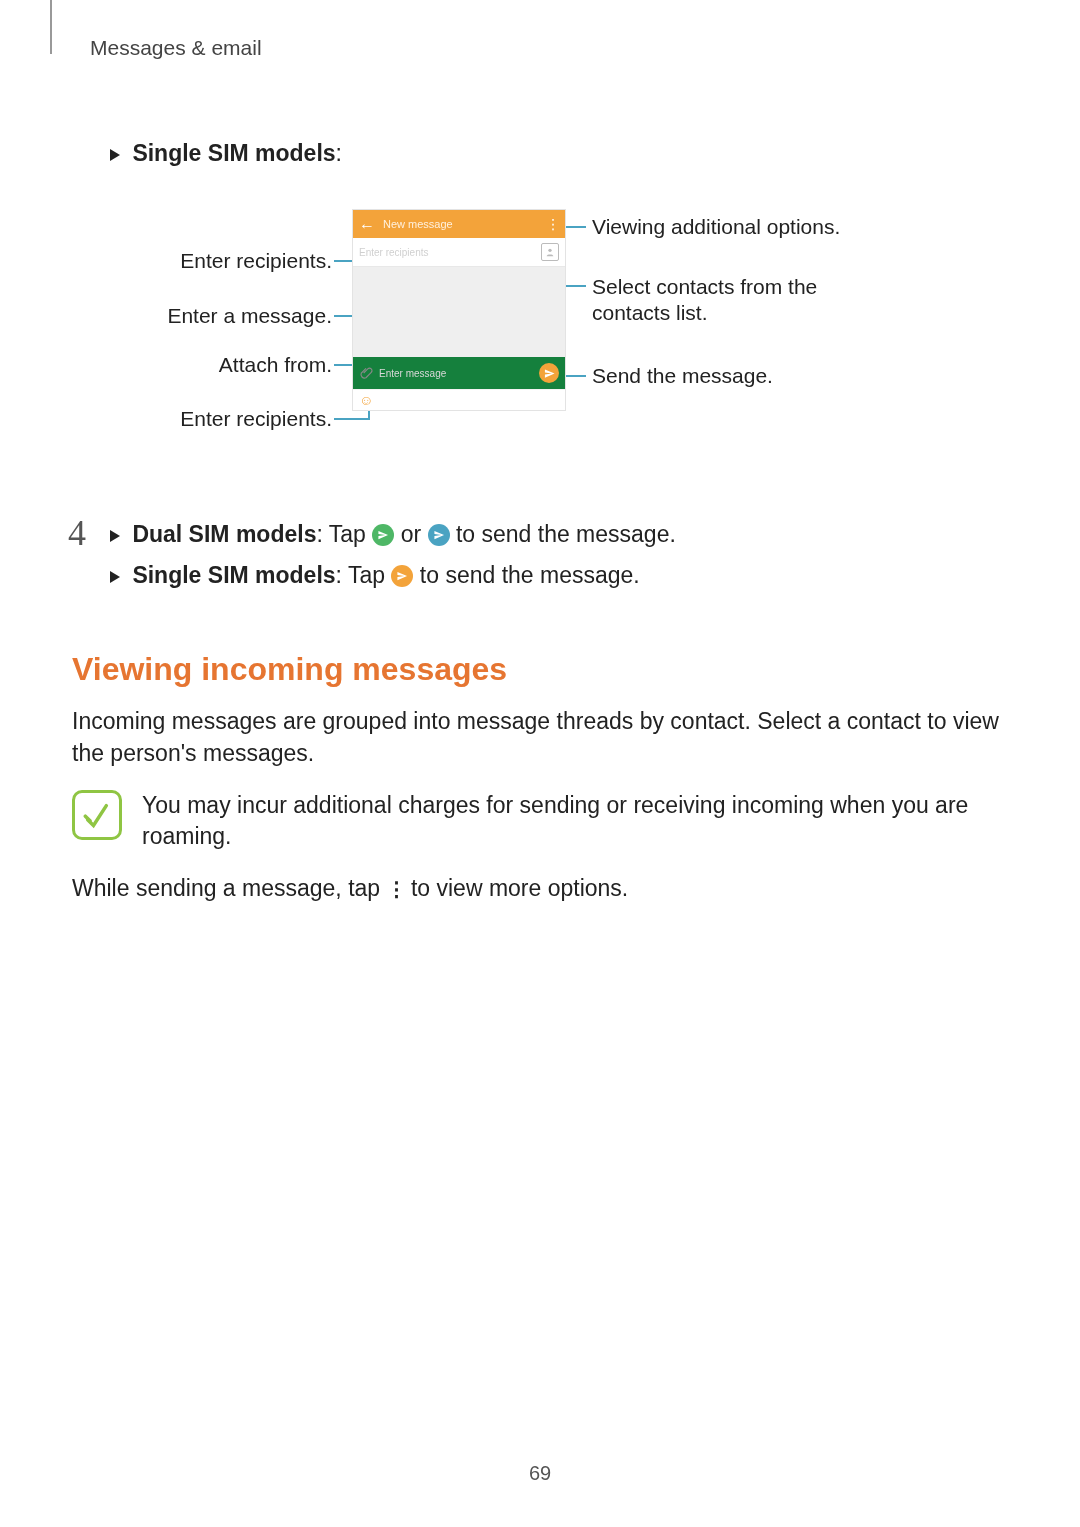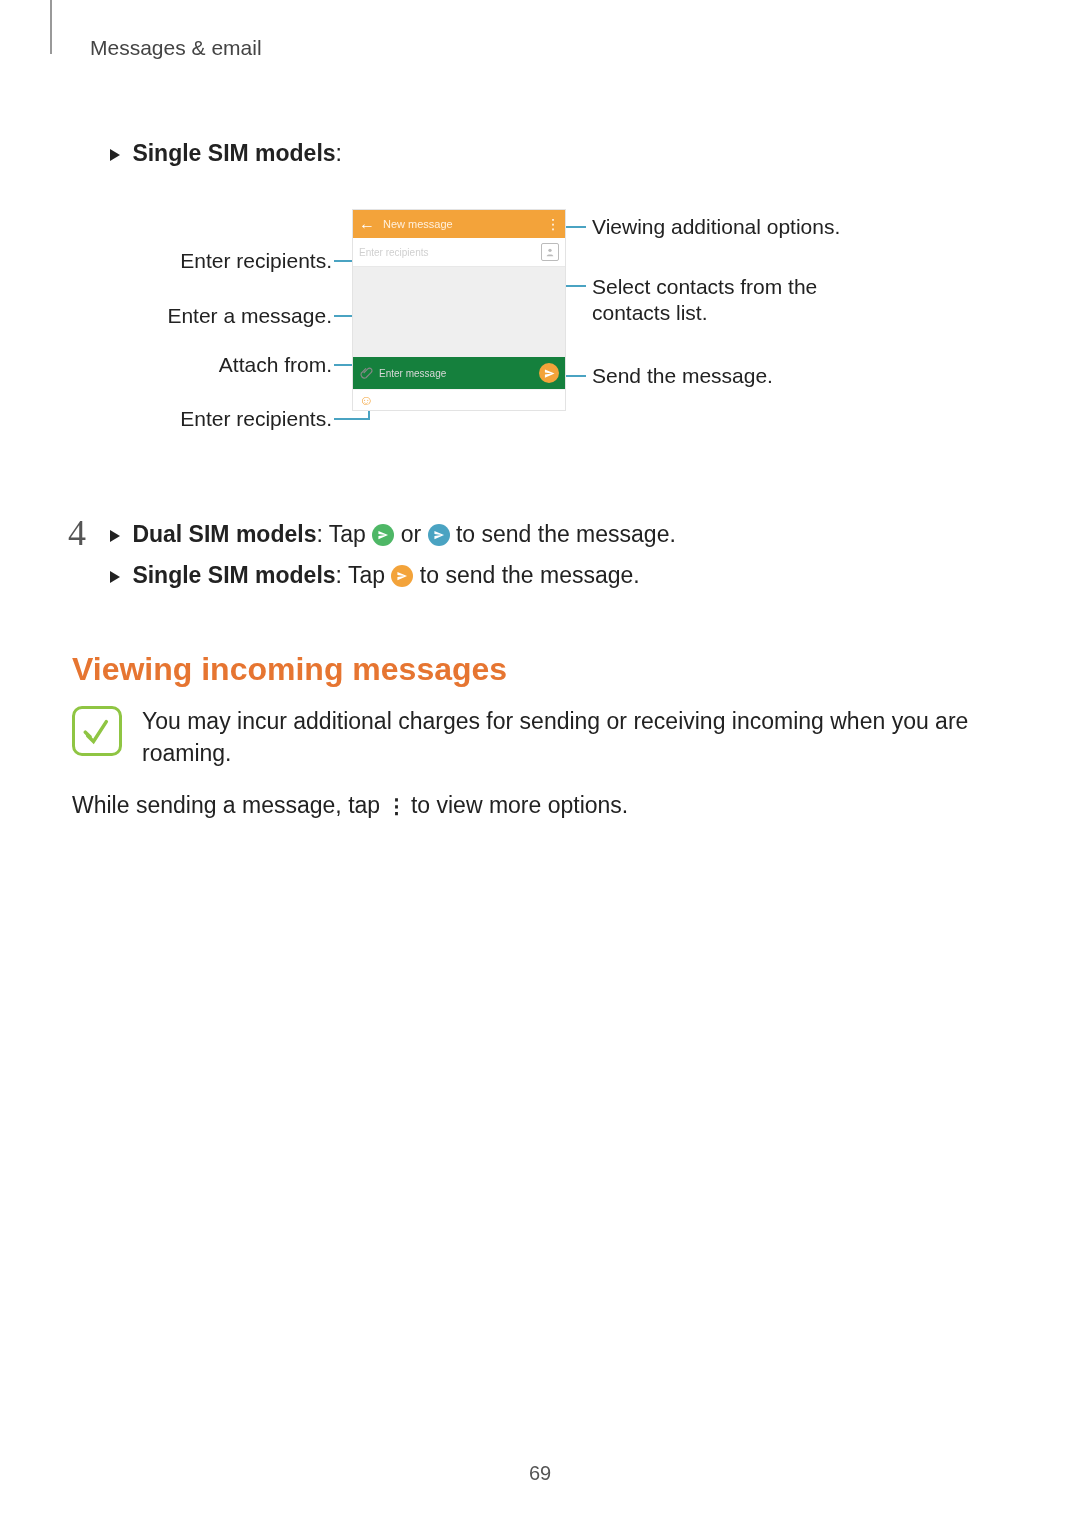--- a/index.html
+++ b/index.html
@@ -352,20 +352,21 @@
               <path d="M2 21l21-9L2 3v7l15 2-15 2z"></path>
             </svg>
         </span>
         <span> to send the message.</span>
       </div>
     </div>
   </div>
 
   <h2 class="section">Viewing incoming messages</h2>
 
+  <div class="para">Incoming messages are grouped into message threads by contact. Select a contact to view the person's messages.</div>
 
   <div class="note-row">
     <div class="note-icon">
       <svg viewBox="0 0 24 24">
           <path d="M4 16l5 5L20 4" stroke-linecap="round"></path>
           <path d="M2 13l4 4" stroke-linecap="round"></path>
         </svg>
     </div>
     <div class="note-text">You may incur additional charges for sending or receiving incoming when you are roaming.</div>
   </div>

